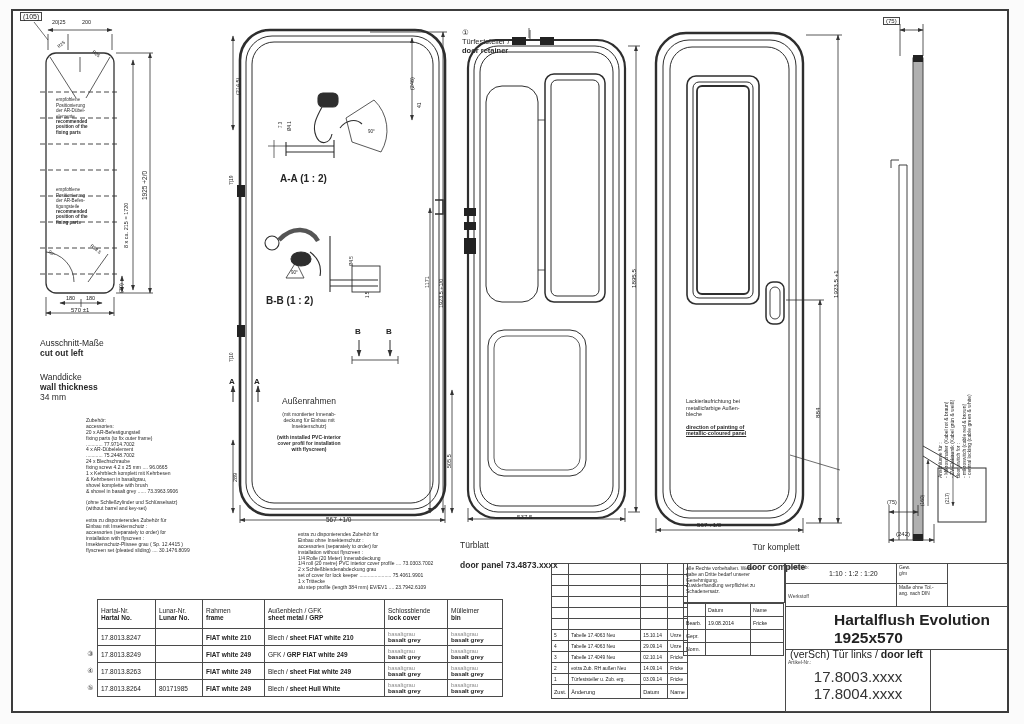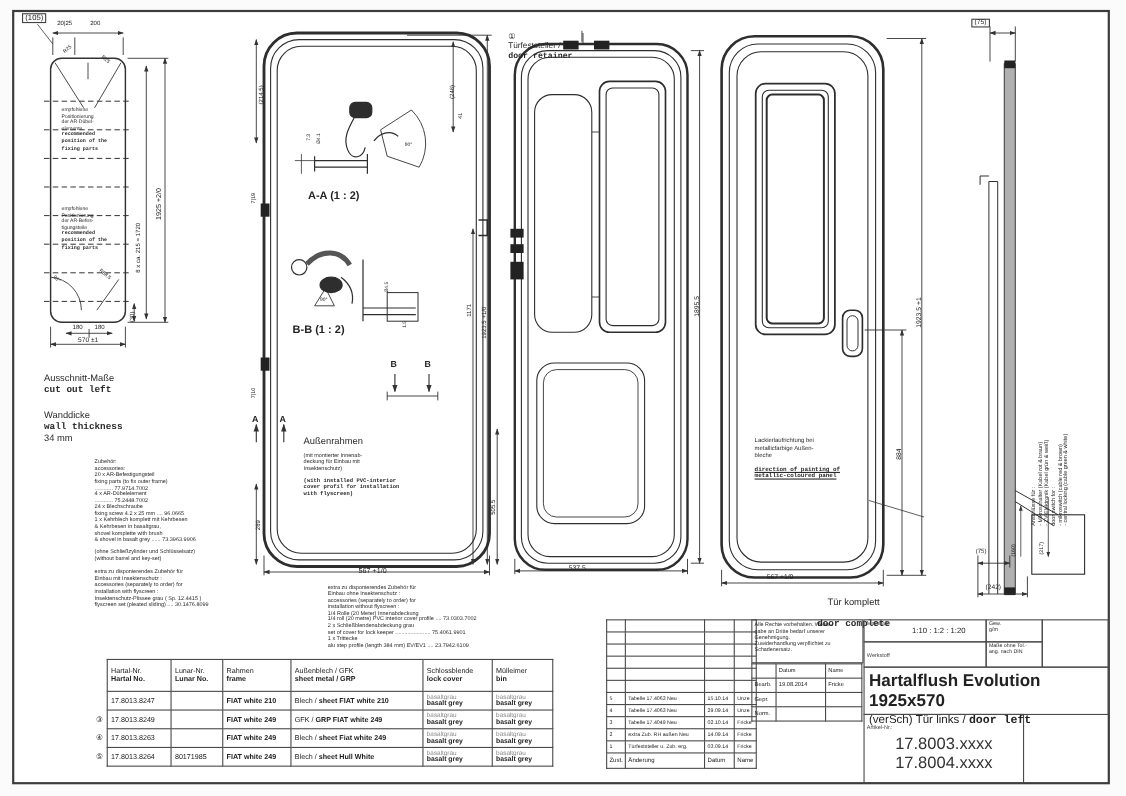--- a/index.html
+++ b/index.html
@@ -2,21 +2,21 @@
 <html><head>
 <meta charset="utf-8">
 <style>
   html,body{margin:0;padding:0;background:#ececec;font-family:"Liberation Sans",sans-serif;}
   #page{position:relative;width:1024px;height:724px;background:#fbfbfb;overflow:hidden;color:#222;}
   #lineart{position:absolute;left:0;top:0;}
   .ann{position:absolute;white-space:nowrap;color:#242424;transform-origin:0 0;line-height:1;}
   .ann.b{font-weight:bold;}
   .ann.box{border:1px solid #444;padding:0 2px;background:#fbfbfb;}
   .tblock{position:absolute;line-height:1.18;color:#2a2a2a;white-space:pre-line;}
-  .bold{font-weight:bold;font-family:Liberation Mono, monospace;}
+  .bold{font-weight:bold;}
   .ul{text-decoration:underline;}
   .gray{color:#8a8a8a;}
   
   #parts{position:absolute;left:84px;top:599px;}
   #parts table{border-collapse:collapse;table-layout:fixed;}
   #parts td,#parts th{border:1px solid #4a4a4a;font-size:6.5px;padding:1px 3px;text-align:left;vertical-align:middle;overflow:hidden;}
   #parts th{height:26px;font-weight:normal;}
   #parts td{height:14px;}
   #parts .mkcol{border:none;width:13px;padding:0;text-align:center;font-size:7px;background:transparent;}
   #parts .hd div{line-height:1.15;}
@@ -302,36 +302,40 @@
 Einbau ohne Insektenschutz :
 accessories (separately to order) for
 installation without flyscreen :
 1/4 Rolle (20 Meter) Innenabdeckung
 1/4 roll (20 metre) PVC interior cover profile ....  73.0303.7002
 2 x Schließblendenabdeckung grau
       set of cover for lock keeper .......................  75.4061.9901
 1 x Trittecke
       alu step profile (length 384 mm) EV/EV1 ....  23.7942.6109</div>
 
-  <div class="tblock" style="left:276px;top:390px;width:120px;font-size:5px;">
+  <div class="tblock" style="left:249px;top:390px;width:120px;font-size:5px;text-align:center;">
     <div style="font-size:8.5px;">Außenrahmen</div>
     <div>(mit montierter Innenab-
 deckung für Einbau mit
 Insektenschutz)</div>
     <div class="bold">(with installed PVC-interior
 cover profil for installation
 with flyscreen)</div>
   </div>
 
   <div class="tblock" style="left:462px;top:20px;font-size:7.5px;">
     <span>①</span>
     <span>Türfeststeller / </span>
     <span class="bold">door retainer</span>
   </div>
 
+  <div class="tblock" style="left:460px;top:530px;font-size:8.5px;">
+    <div>Türblatt</div>
+    <div class="bold">door panel  73.4873.xxxx</div>
+  </div>
 
   <div class="tblock" style="left:686px;top:392px;width:110px;font-size:5.4px;">
     <div>Lackierlaufrichtung bei
 metallicfarbige Außen-
 bleche</div>
     <div class="bold ul">direction of painting of
 metallic-coloured panel</div>
   </div>
 
   <div class="tblock" style="left:716px;top:532px;width:120px;font-size:8.5px;text-align:center;">
@@ -585,21 +589,21 @@
   </div>
   <div class="cell" style="left:947px;top:563px;width:61px;height:44px;"></div>
   <div class="cell" style="left:785px;top:583px;width:112px;height:24px;">
     <span class="lbl">Werkstoff</span>
   </div>
   <div class="cell" style="left:896px;top:583px;width:52px;height:24px;">
     <div class="tblock" style="position:static;font-size:4.8px;padding:1px 2px;">Maße ohne Tol.-
 ang. nach DIN</div>
   </div>
   <div class="cell" style="left:785px;top:606px;width:223px;height:44px;">
-    <div style="font-size:15.5px;font-weight:bold;padding:4px 4px 0;">Hartalflush Evolution 1925x570</div>
+    <div style="font-size:15.5px;font-weight:bold;padding:4px 4px 0;margin-left:44px;">Hartalflush Evolution 1925x570</div>
     <div style="font-size:10.5px;padding:1px 4px;">
       <span>(verSch) Tür links / </span><span class="bold">door left</span>
     </div>
   </div>
   <div class="cell" style="left:785px;top:649px;width:146px;height:63px;">
     <span class="lbl">Artikel-Nr.:</span>
     <div style="font-size:15px;text-align:center;color:#333;">17.8003.xxxx</div>
     <div style="font-size:15px;text-align:center;color:#333;">17.8004.xxxx</div>
   </div>
 

